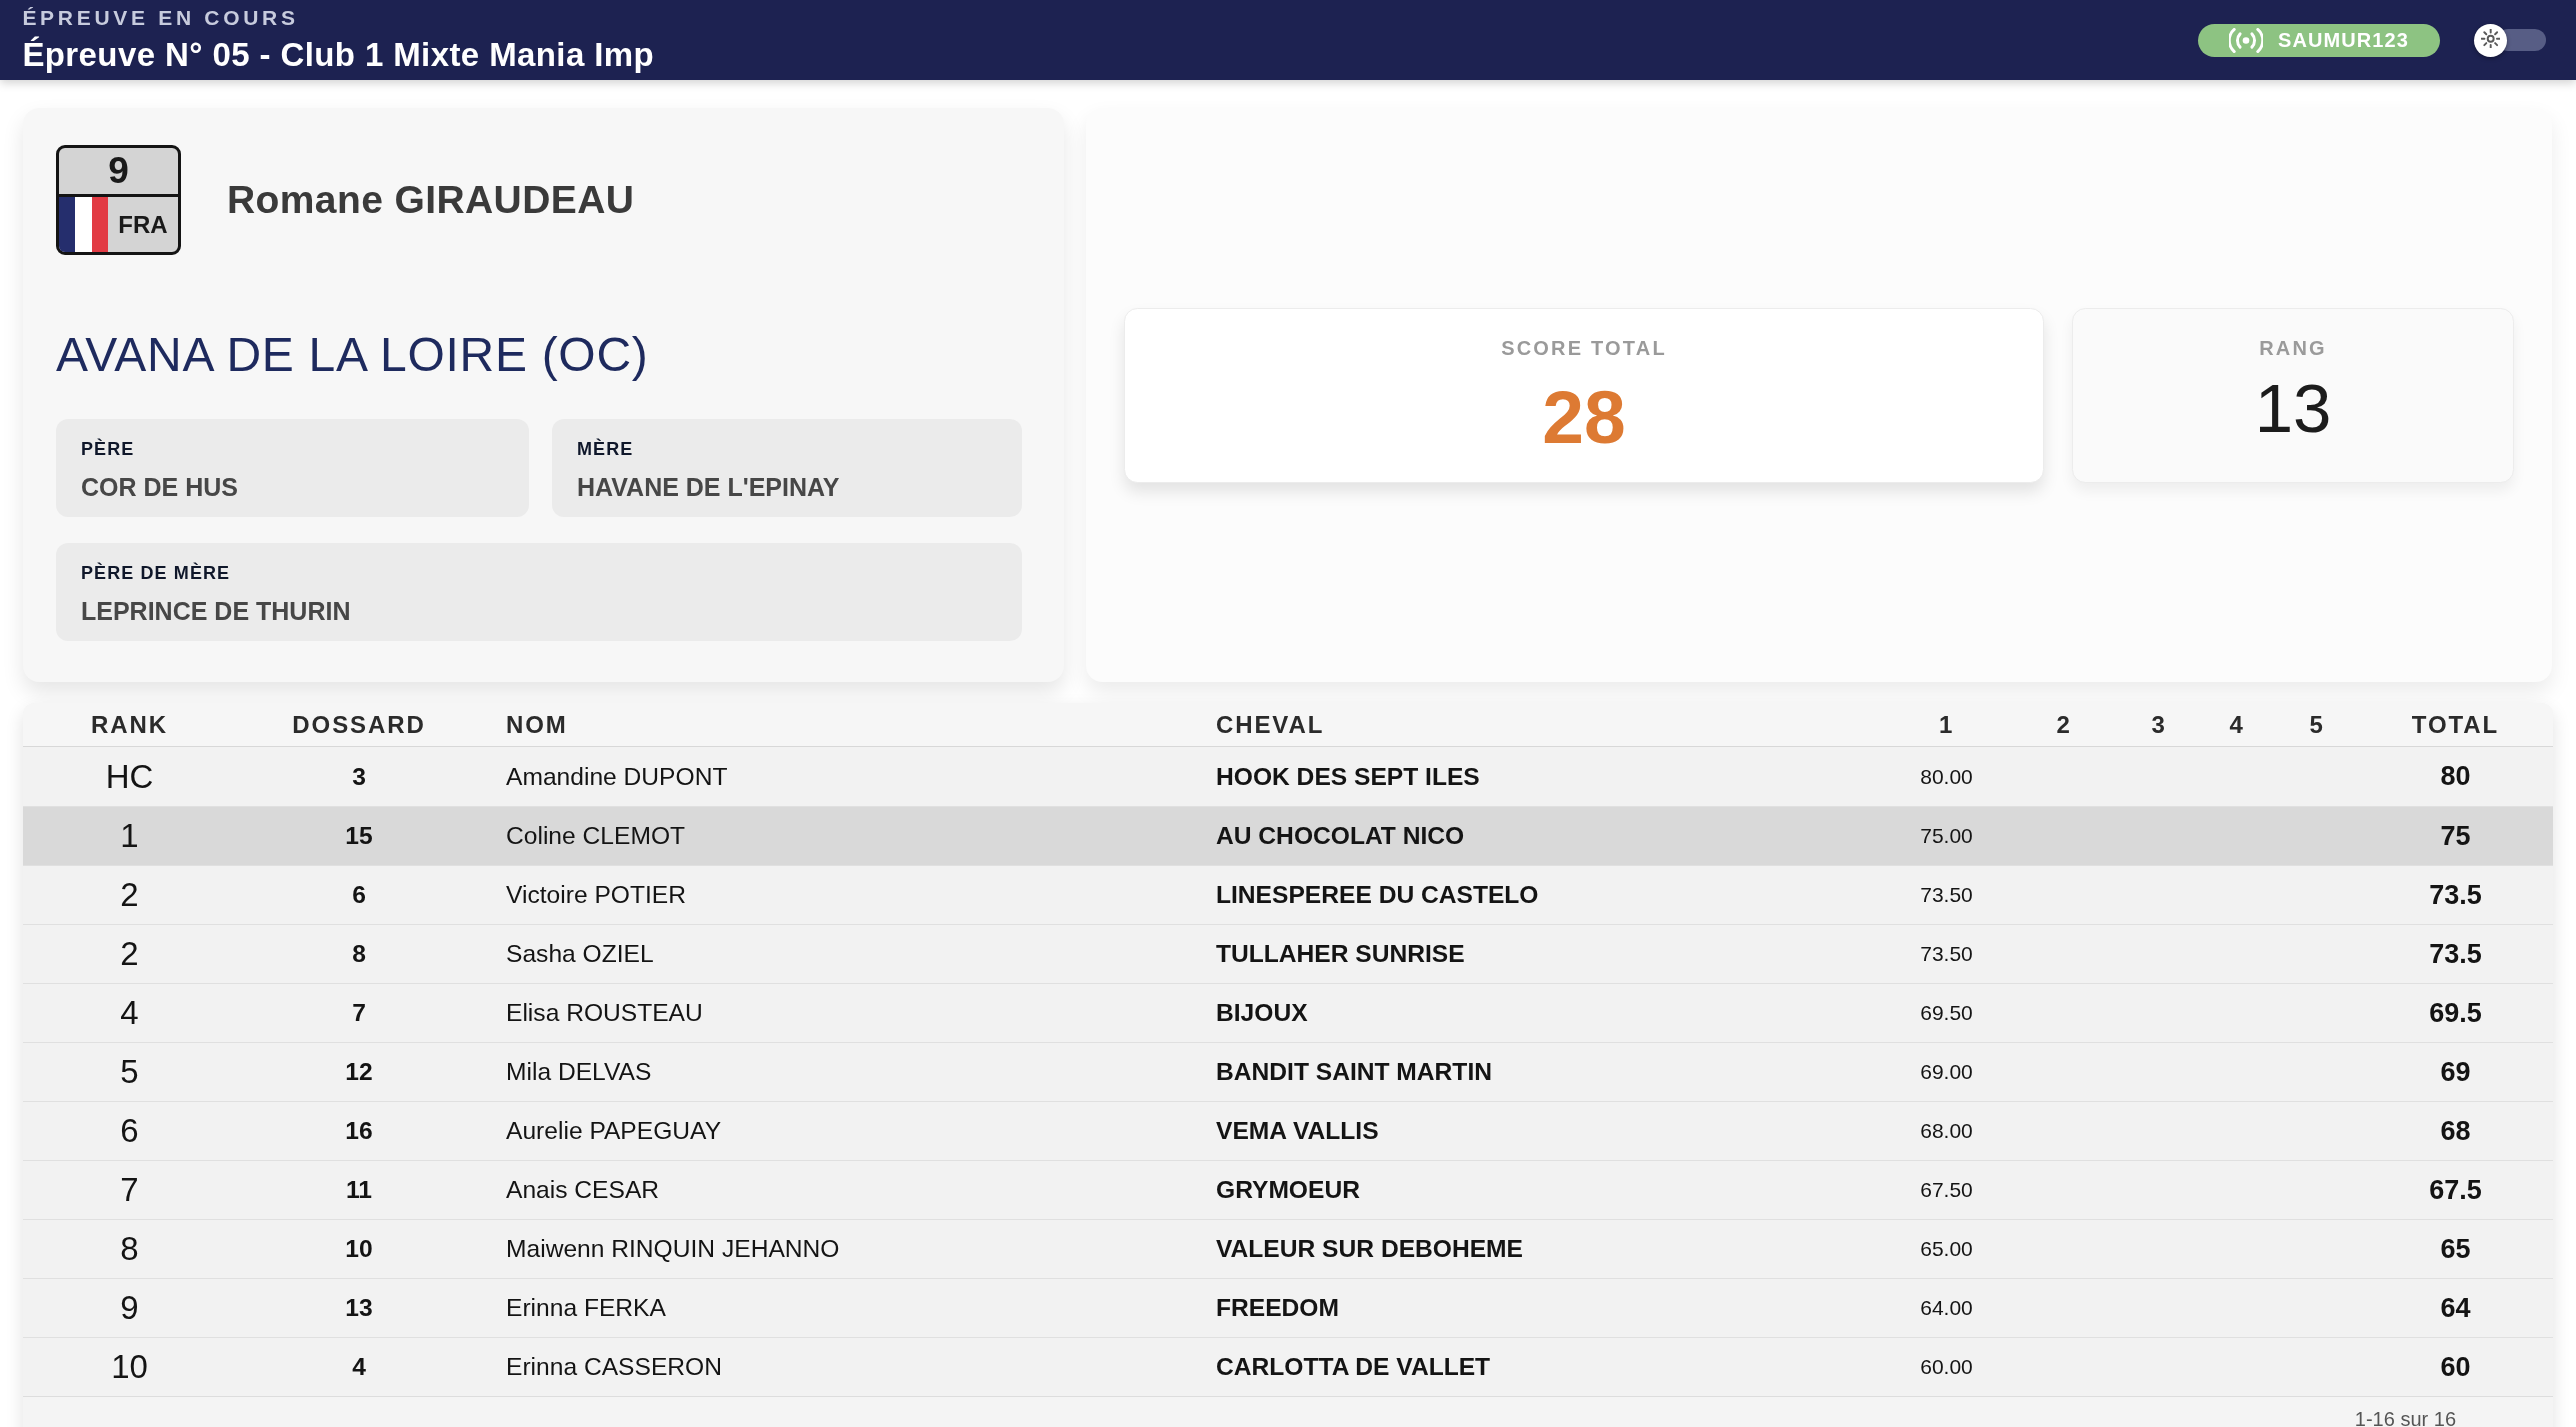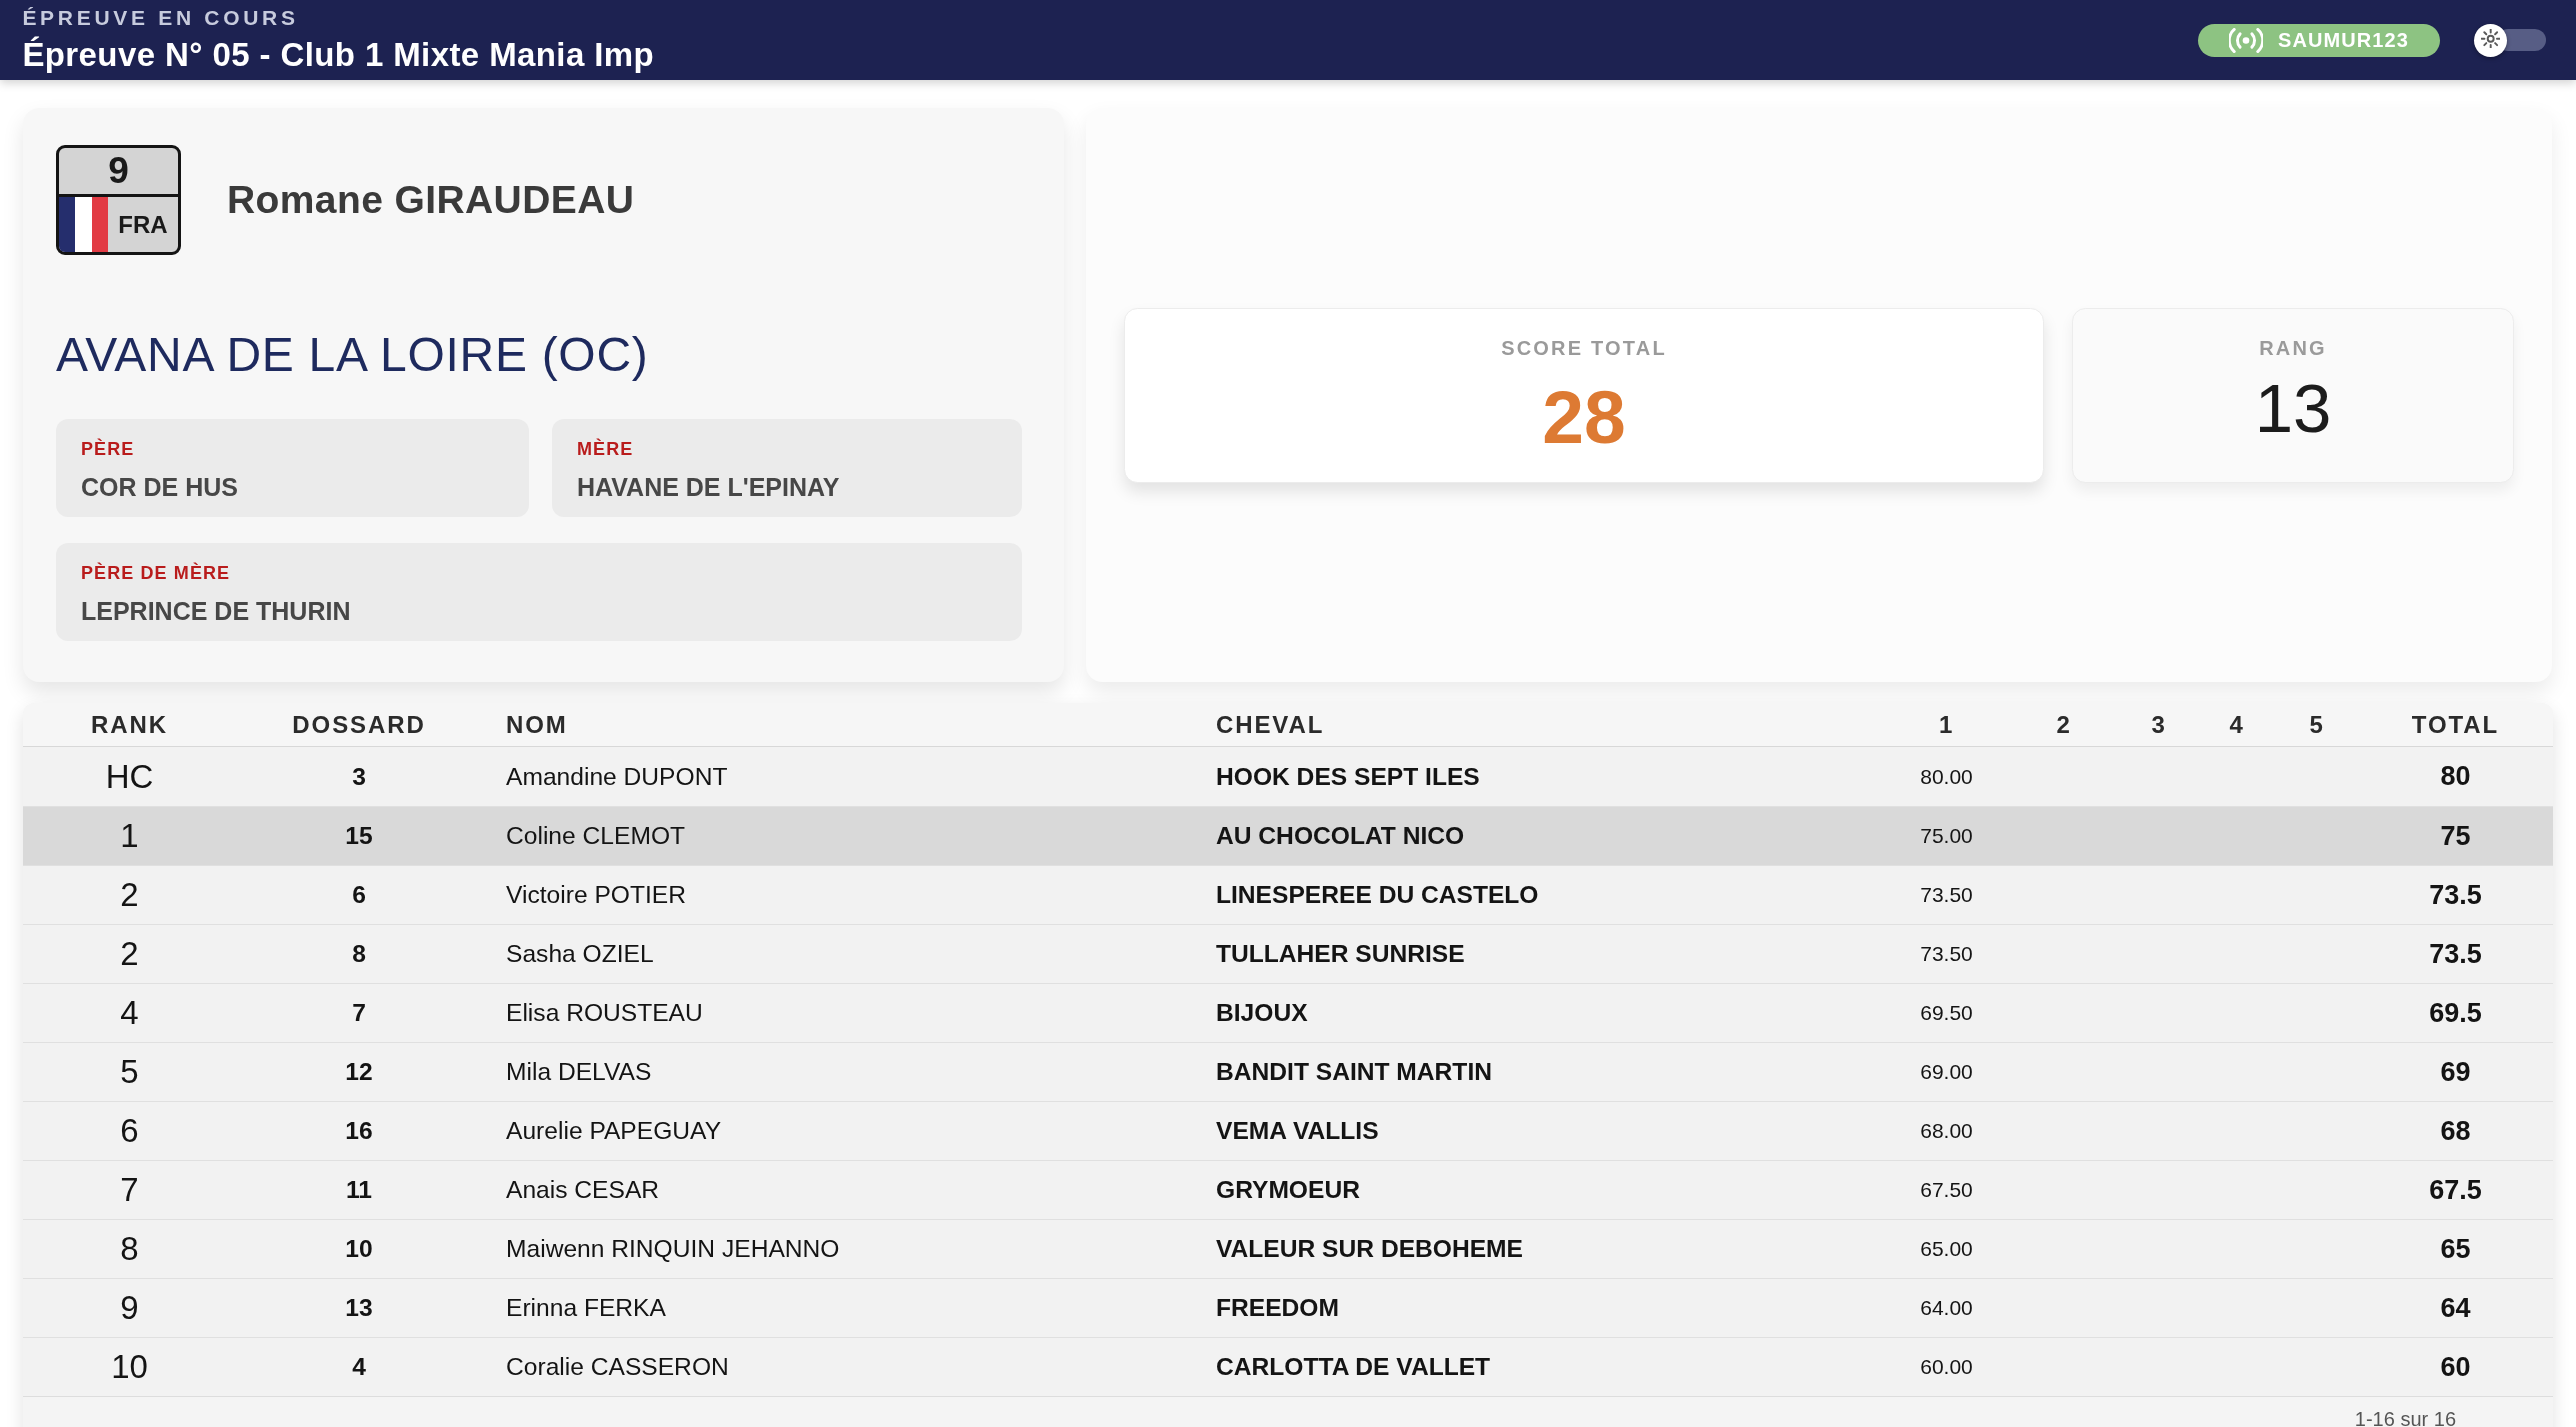--- a/index.html
+++ b/index.html
@@ -71,21 +71,21 @@
   .rider-name { font-size:39px; font-weight:700; color:#3a3a3a; letter-spacing:0.4px; }
 
   .horse-name { margin-top:72px; font-size:48px; font-weight:500;
     color:#1e2a5e; letter-spacing:0.7px; }
 
   .fields { margin-top:37px; display:grid;
     grid-template-columns:473px 470px; column-gap:23px; row-gap:26px; }
   .field-box { background:#ebebeb; border-radius:12px; height:98px;
     padding:20px 0 0 25px; }
   .field-box.wide { grid-column:1 / span 2; }
-  .field-label { color:#b91c1c; font-size:18px; font-weight:700; letter-spacing:1.1px; }
+  .field-label { color:#0f172a; font-size:18px; font-weight:700; letter-spacing:1.1px; }
   .field-value { color:#474747; font-size:25px; font-weight:700; margin-top:12.7px; }
 
   .score-panel {
     position:absolute; left:1086px; top:108px; width:1466px; height:574px;
     background:#fcfcfc; border-radius:16.4px;
     box-shadow:0 10.4px 21px rgba(0,0,0,.08);
     display:flex; align-items:center; gap:28px; padding:0 38px;
   }
   .score-card {
     width:920px; height:175px; background:#ffffff; border-radius:13.4px;
@@ -360,21 +360,21 @@
         <div class="cell cell-c1">64.00</div>
         <div class="cell cell-c2"></div>
         <div class="cell cell-c3"></div>
         <div class="cell cell-c4"></div>
         <div class="cell cell-c5"></div>
         <div class="cell cell-total">64</div>
       </div>
       <div class="trow">
         <div class="cell cell-rank">10</div>
         <div class="cell cell-dossard">4</div>
-        <div class="cell cell-nom">Coralie CASSERON</div>
+        <div class="cell cell-nom">Erinna CASSERON</div>
         <div class="cell cell-cheval">CARLOTTA DE VALLET</div>
         <div class="cell cell-c1">60.00</div>
         <div class="cell cell-c2"></div>
         <div class="cell cell-c3"></div>
         <div class="cell cell-c4"></div>
         <div class="cell cell-c5"></div>
         <div class="cell cell-total">60</div>
       </div>
     </div>
   <div class="pagination">

